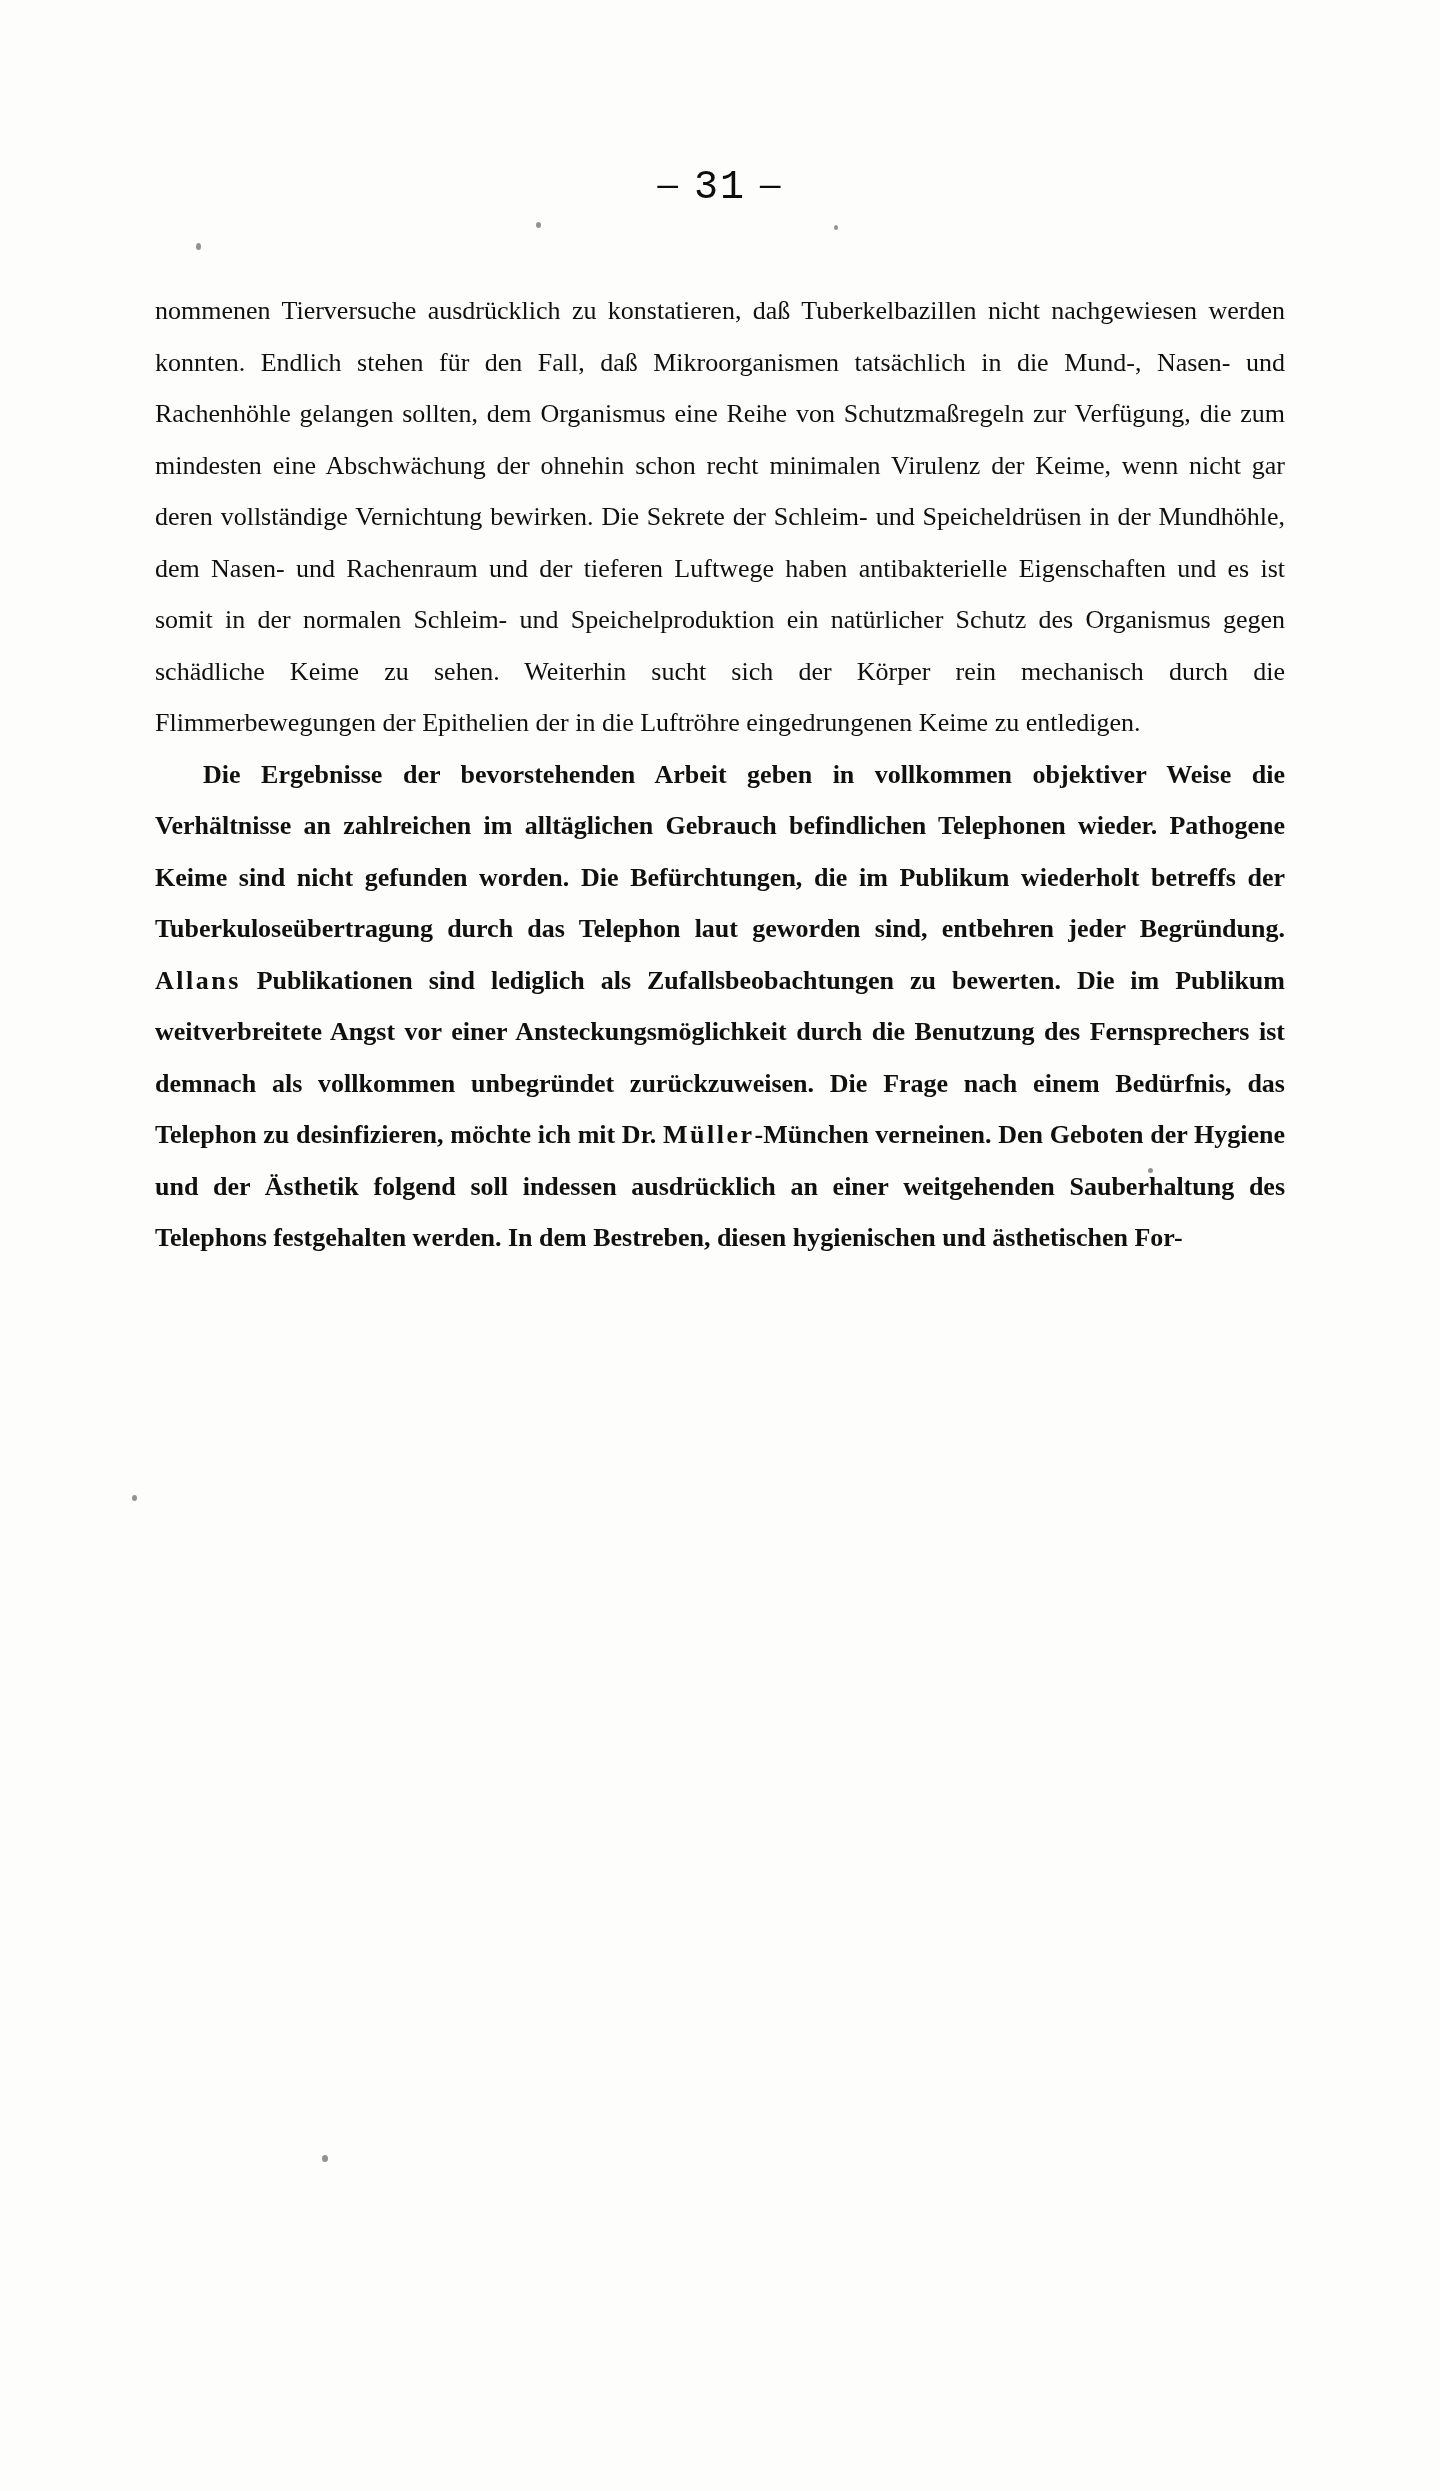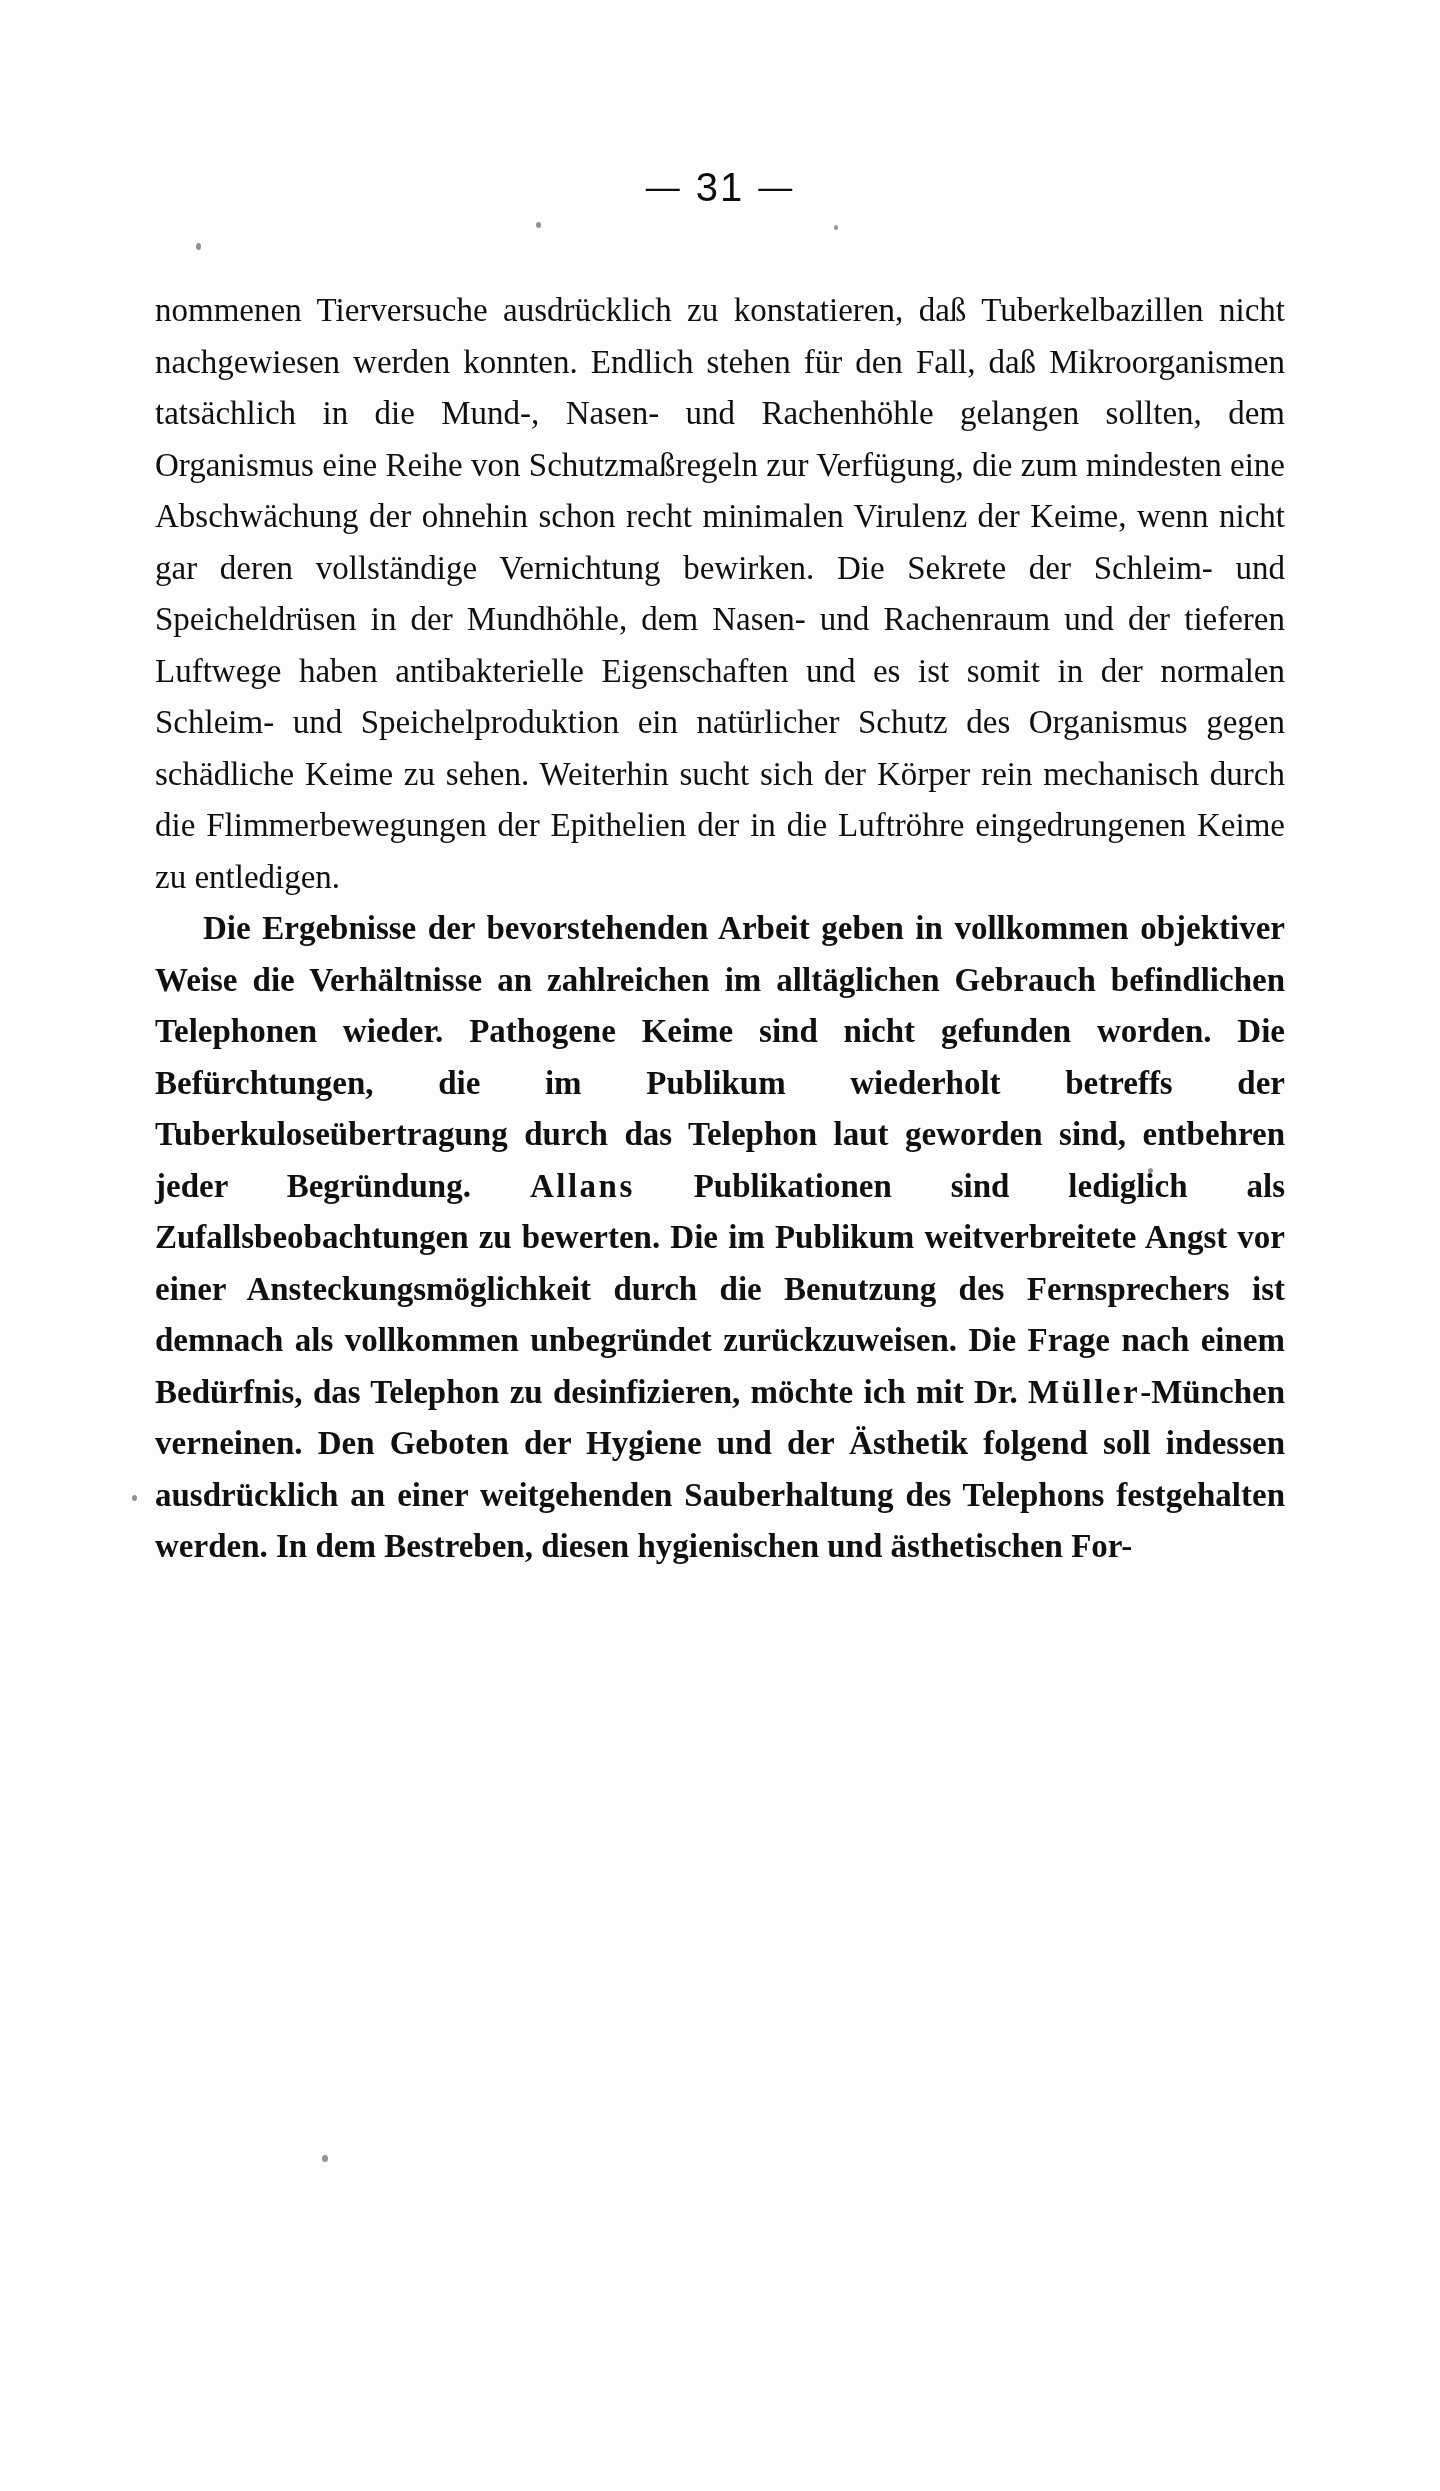--- a/index.html
+++ b/index.html
@@ -24,35 +24,35 @@
     background: #fdfdfb;
   }
   .page-number {
     position: absolute;
     top: 165px;
     left: 0;
     width: 1440px;
     text-align: center;
     font-size: 40px;
     letter-spacing: 2px;
-    font-family: Liberation Sans, sans-serif;
+    font-family: Liberation Mono, monospace;
     color: #0d0d0d;
   }
   .page-number .dash {
     display: inline-block;
     padding: 0 14px;
     font-size: 34px;
     vertical-align: 3px;
   }
   .body-text {
     position: absolute;
     left: 155px;
     top: 285px;
     width: 1130px;
-    font-size: 33px;
+    font-size: 26px;
     line-height: 51.5px;
     text-align: justify;
     text-justify: inter-word;
     color: #101010;
   }
   .body-text p {
     margin: 0;
   }
   .body-text p.indent {
     text-indent: 48px;

